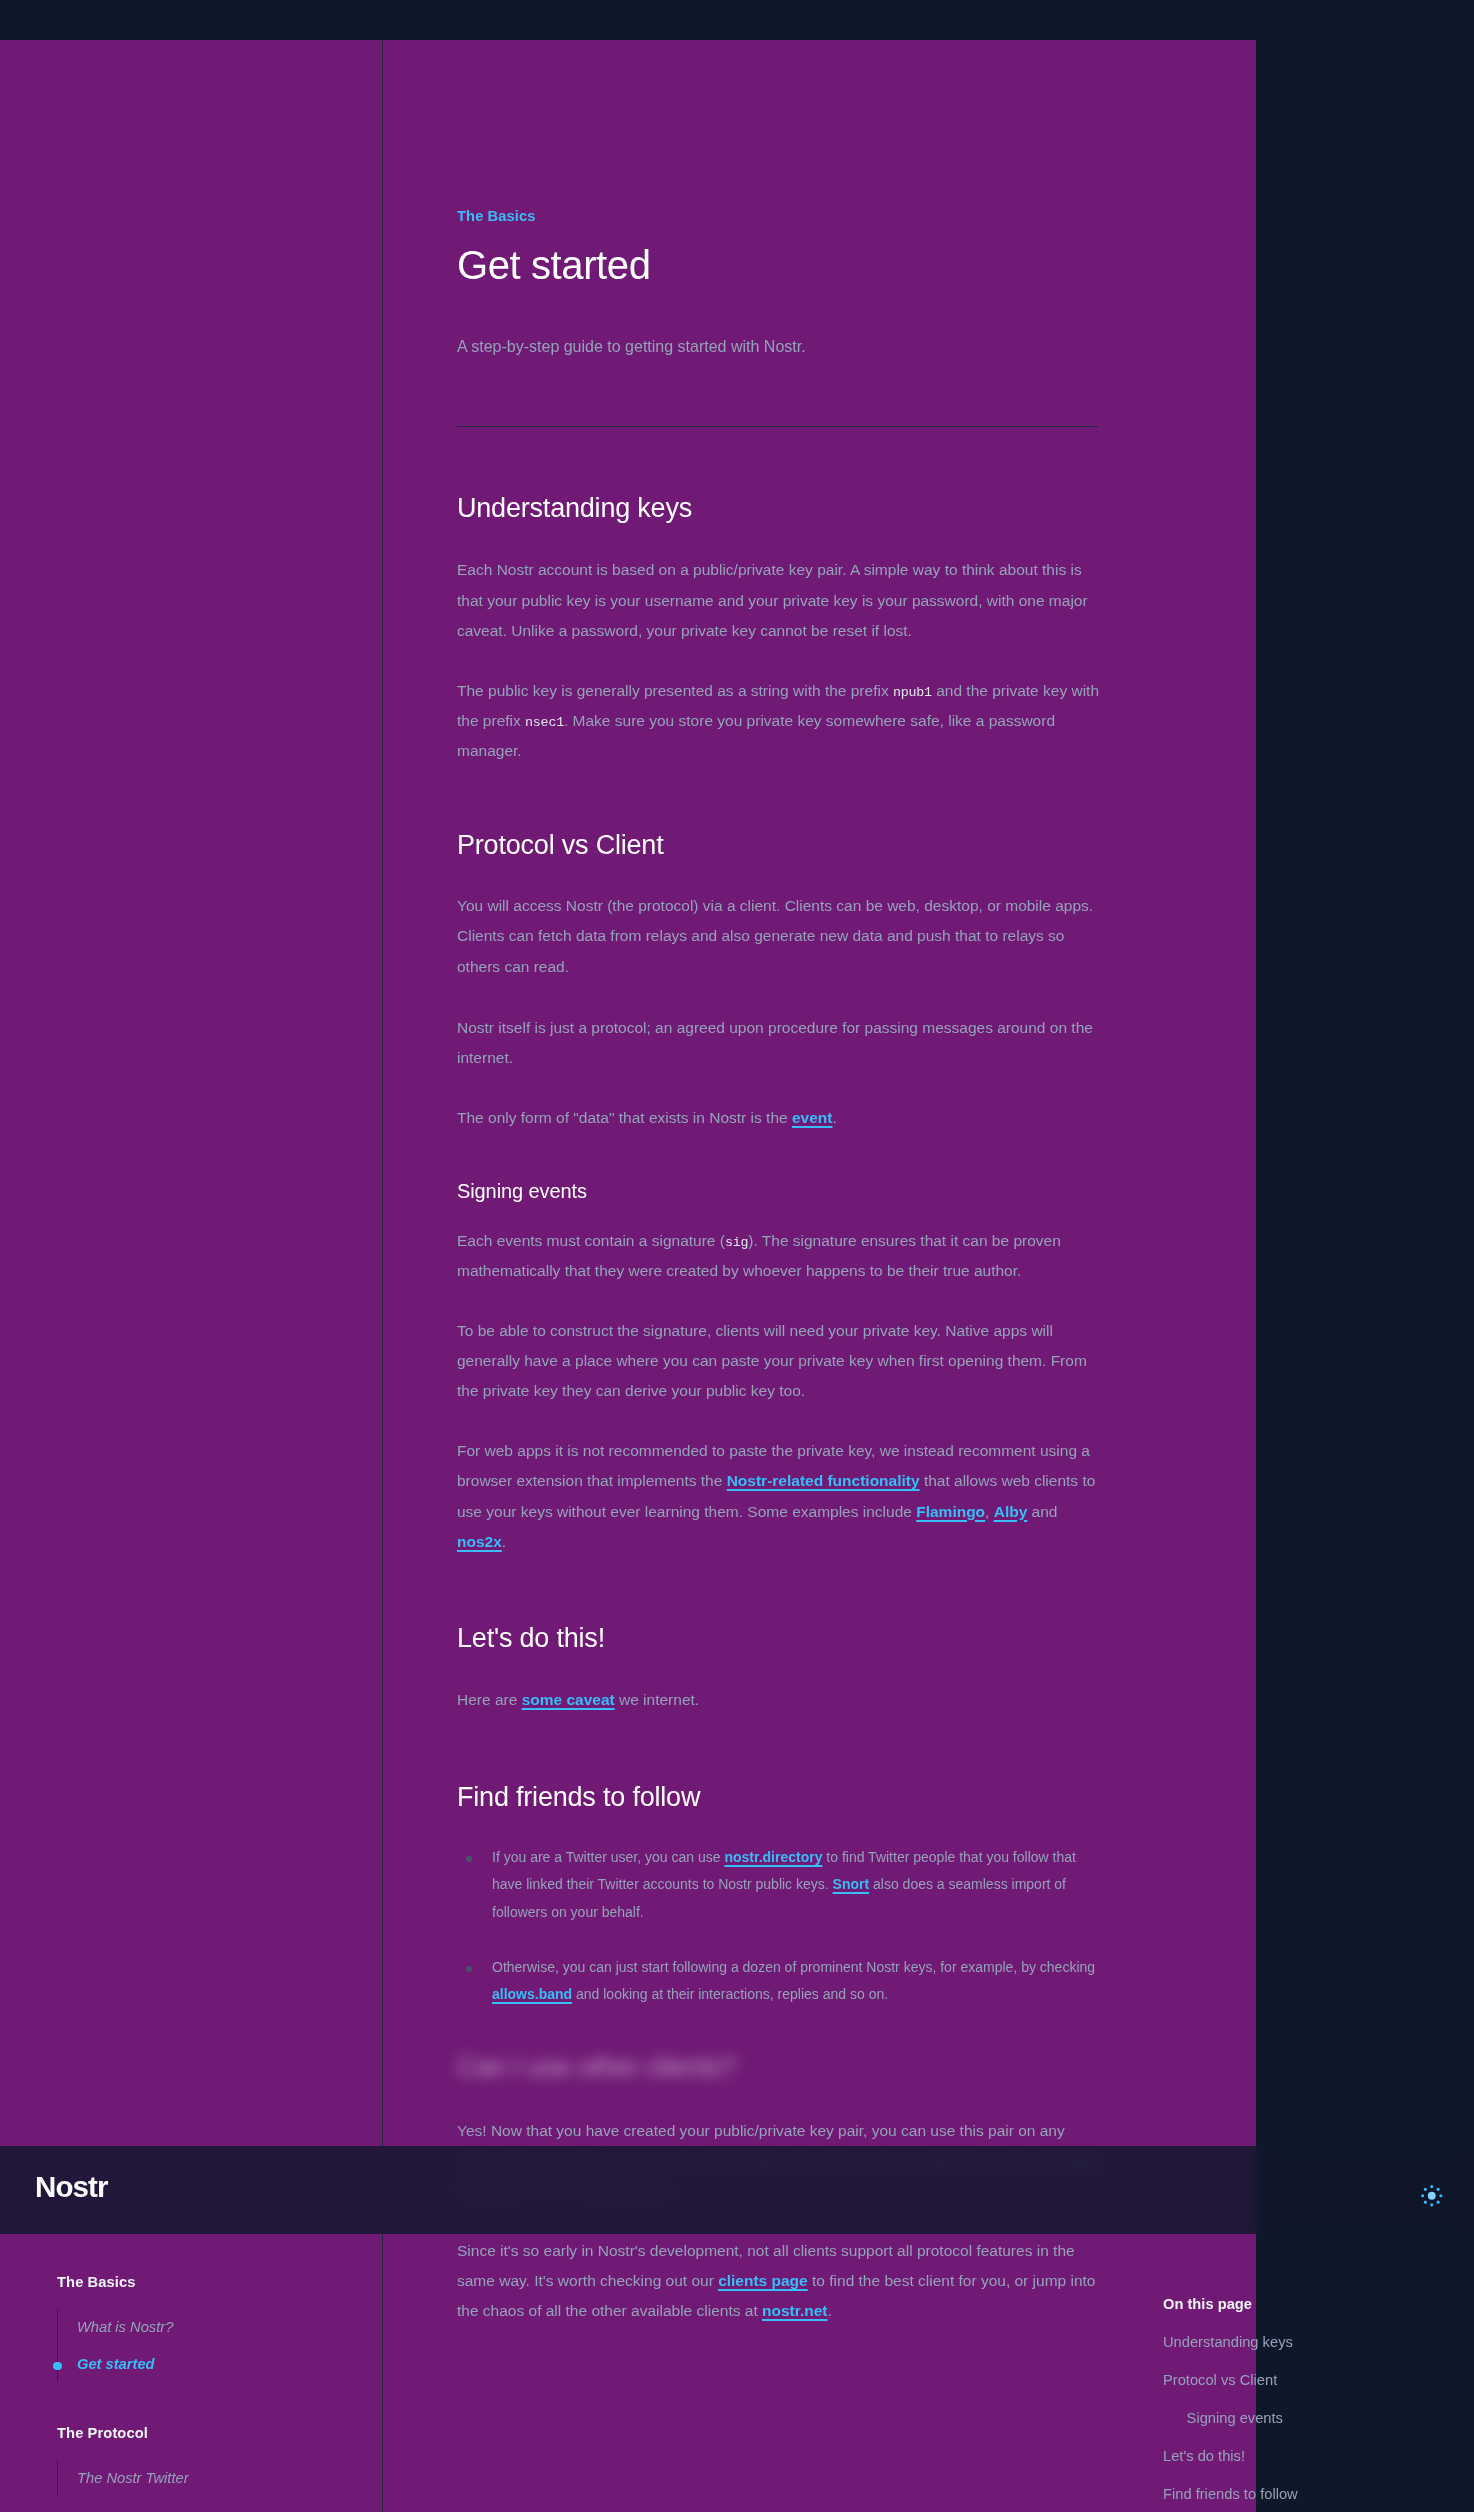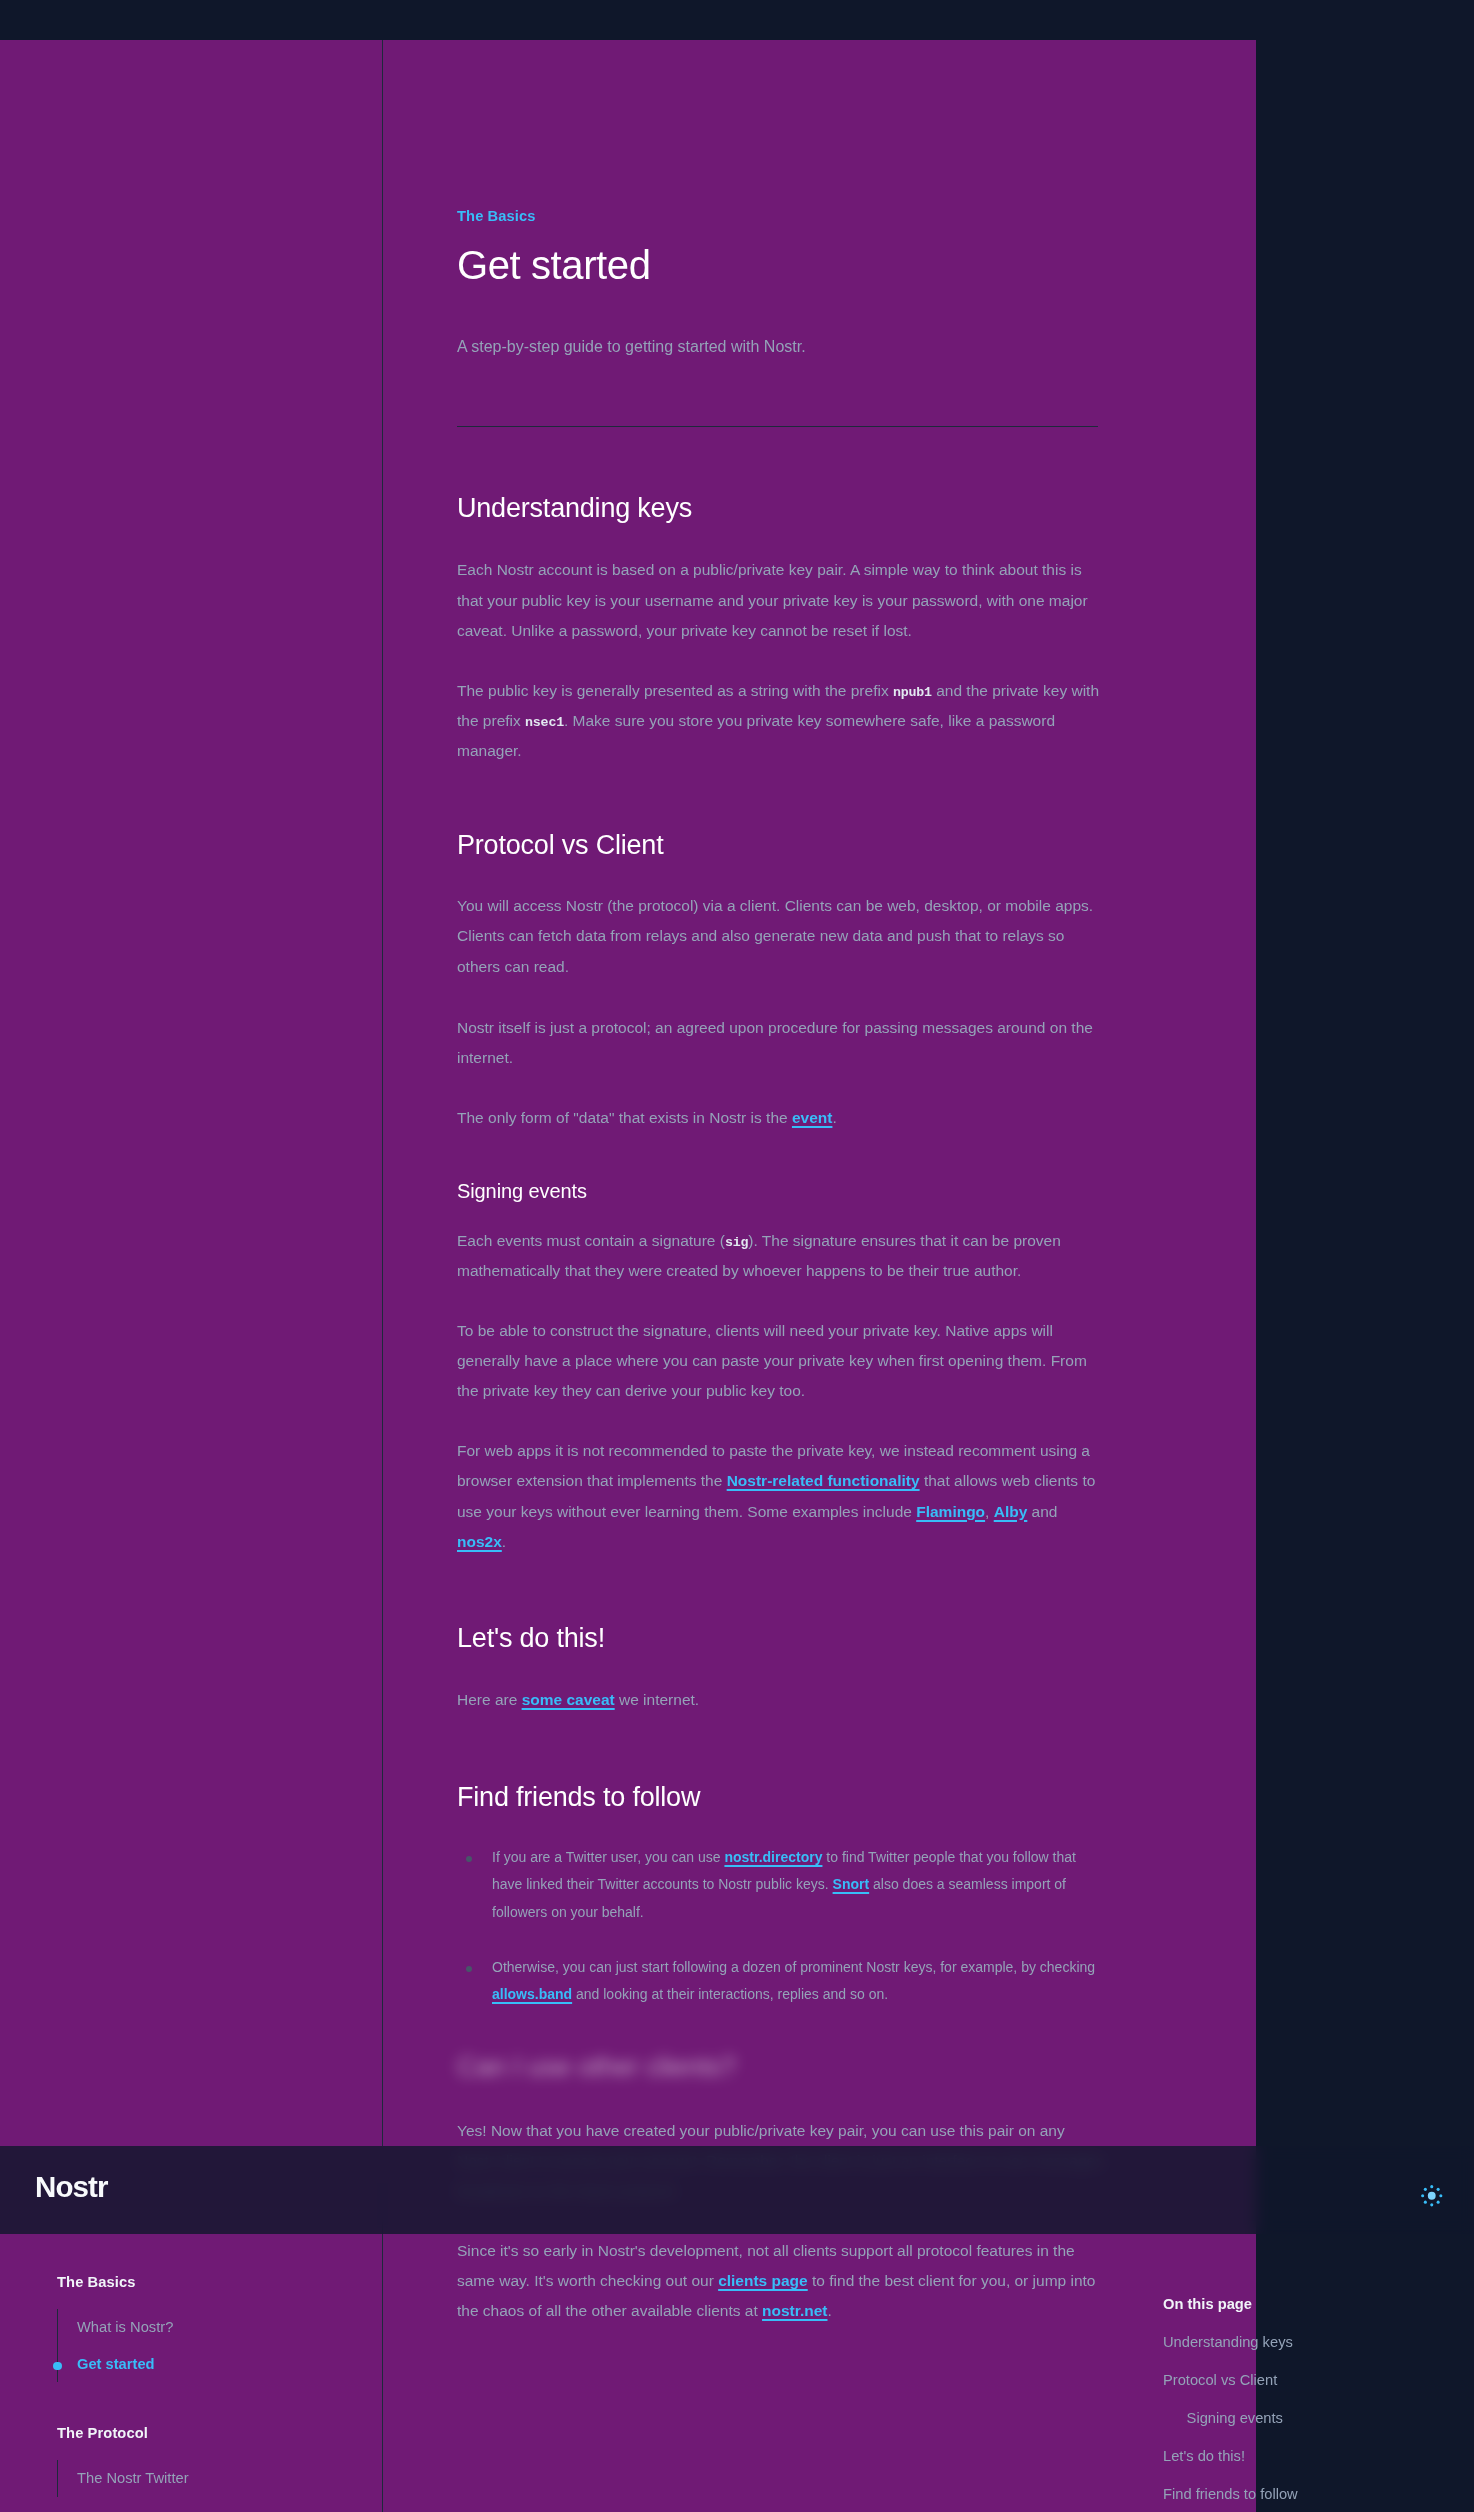--- a/index.html
+++ b/index.html
@@ -87,21 +87,21 @@
     font-weight: bold;
     text-decoration: underline;
     text-underline-offset: 2.9px;
     text-decoration-thickness: 1.5px;
   }
 
   code.ic {
     font-family: "Liberation Mono", monospace;
     color: #e2e8f0;
     font-size: 13.3px;
-    font-weight: bold;
+    font-weight: normal;
     letter-spacing: -0.2px;
   }
 
   ul.bullets {
     list-style: none;
     margin-top: 31px;
   }
   ul.bullets li {
     position: relative;
     padding-left: 35px;
@@ -200,20 +200,21 @@
     margin-left: 57px;
     border-left: 1.5px solid #1e293b;
     margin-top: 19px;
   }
   .nav-item {
     position: relative;
     padding: 10.3px 0 10.3px 19px;
     color: #94a3b8;
     font-size: 14.7px;
     cursor: pointer;
+    font-style: italic;
   }
   .nav-item.active {
     color: #38bdf8;
     font-weight: bold;
   }
   .nav-item.active::before {
     content: "";
     position: absolute;
     left: -5.2px;
     top: 16px;

